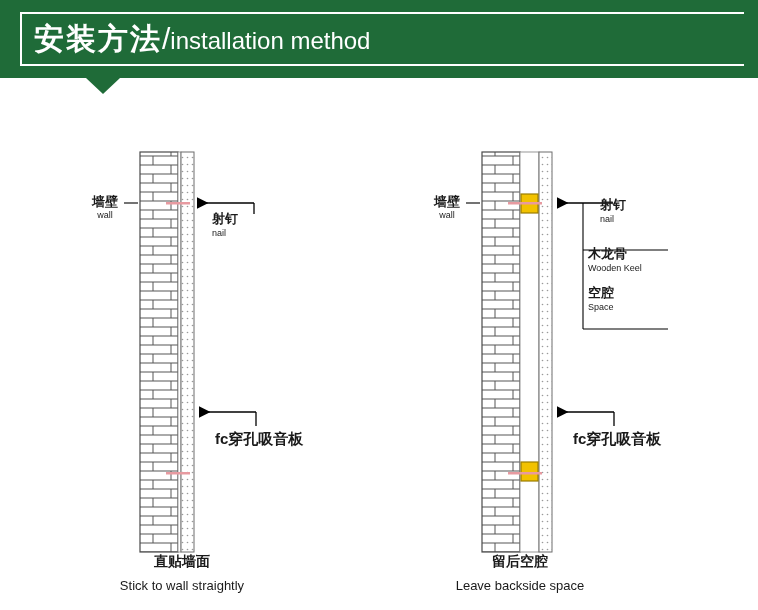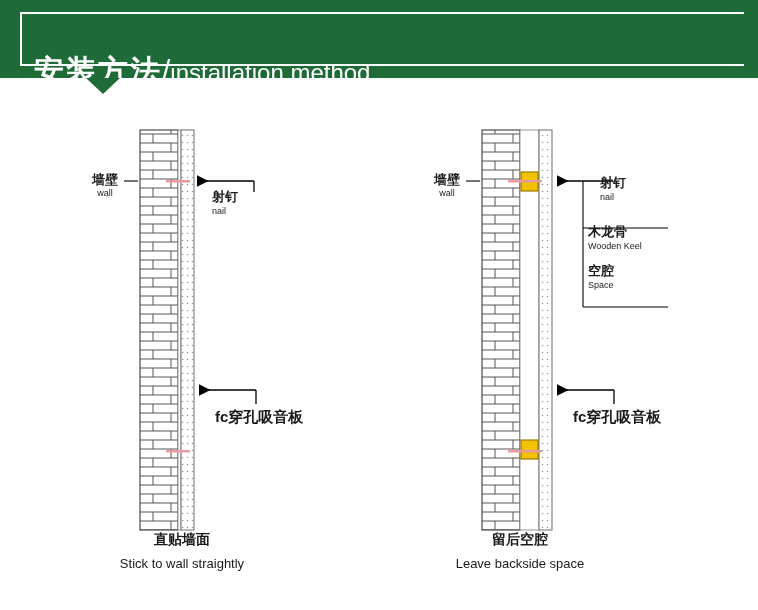--- a/index.html
+++ b/index.html
@@ -35,21 +35,20 @@
     box-sizing: border-box;
   }
   .banner-title {
     position: absolute;
     left: 34px;
     top: 18px;
     color: #ffffff;
     white-space: nowrap;
     line-height: 42px;
     height: 42px;
-    margin-top: 32px;
   }
   .banner-title .cn {
     font-size: 30px;
     font-weight: bold;
     letter-spacing: 2px;
     vertical-align: baseline;
   }
   .banner-title .slash {
     font-size: 30px;
     font-weight: normal;
@@ -66,21 +65,21 @@
     top: 78px;
     width: 0; height: 0;
     border-left: 17px solid transparent;
     border-right: 17px solid transparent;
     border-top: 16px solid #1f6b38;
   }
 
   
   .diagram {
     position: absolute;
-    left: 0; top: 62px;
+    left: 0; top: 84px;
     width: 758px;
     height: 447px;
     text-align: center;
   }
   svg { display: block; }
 
   .lbl {
     font-family: "Liberation Sans", sans-serif;
     fill: #1a1a1a;
   }

